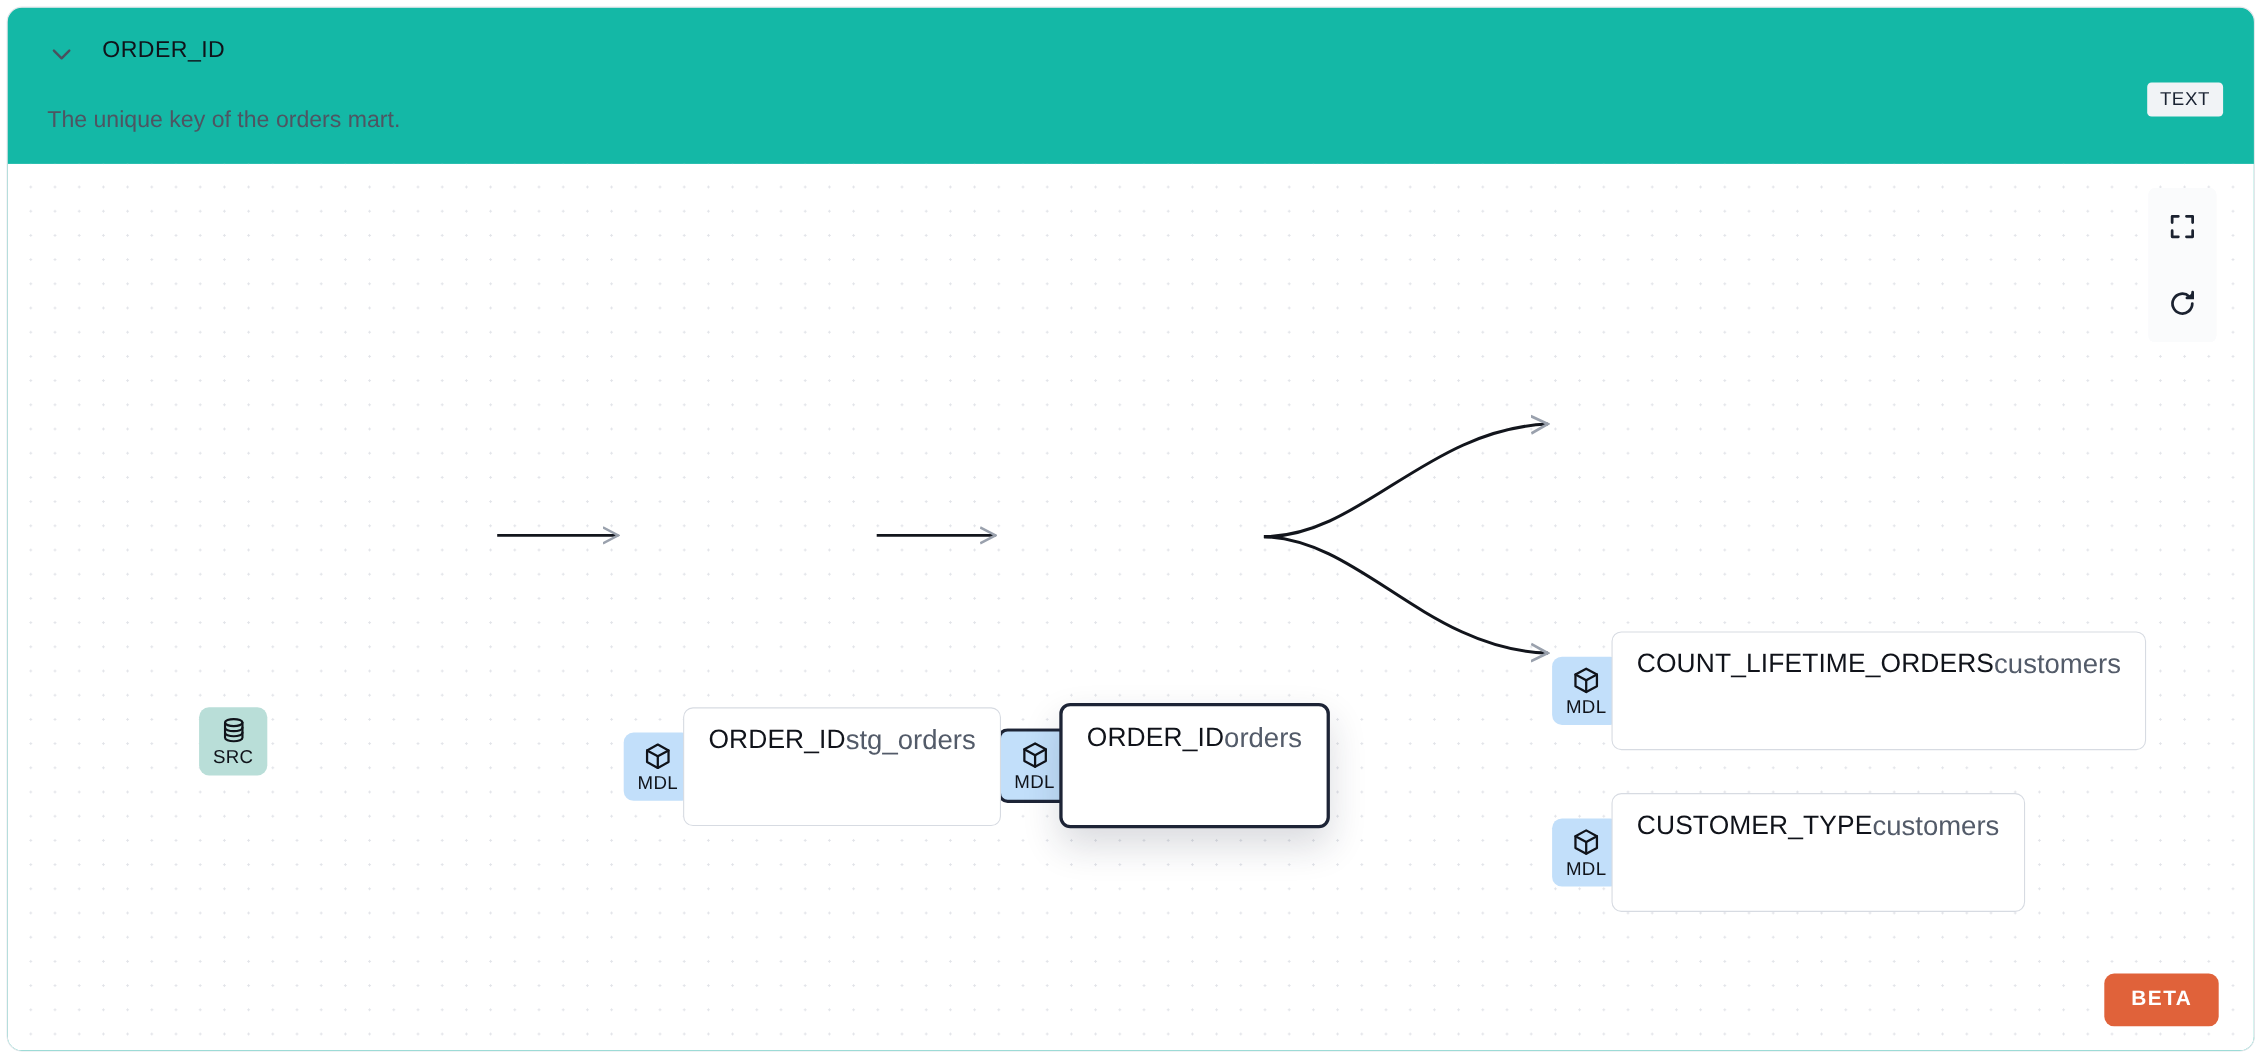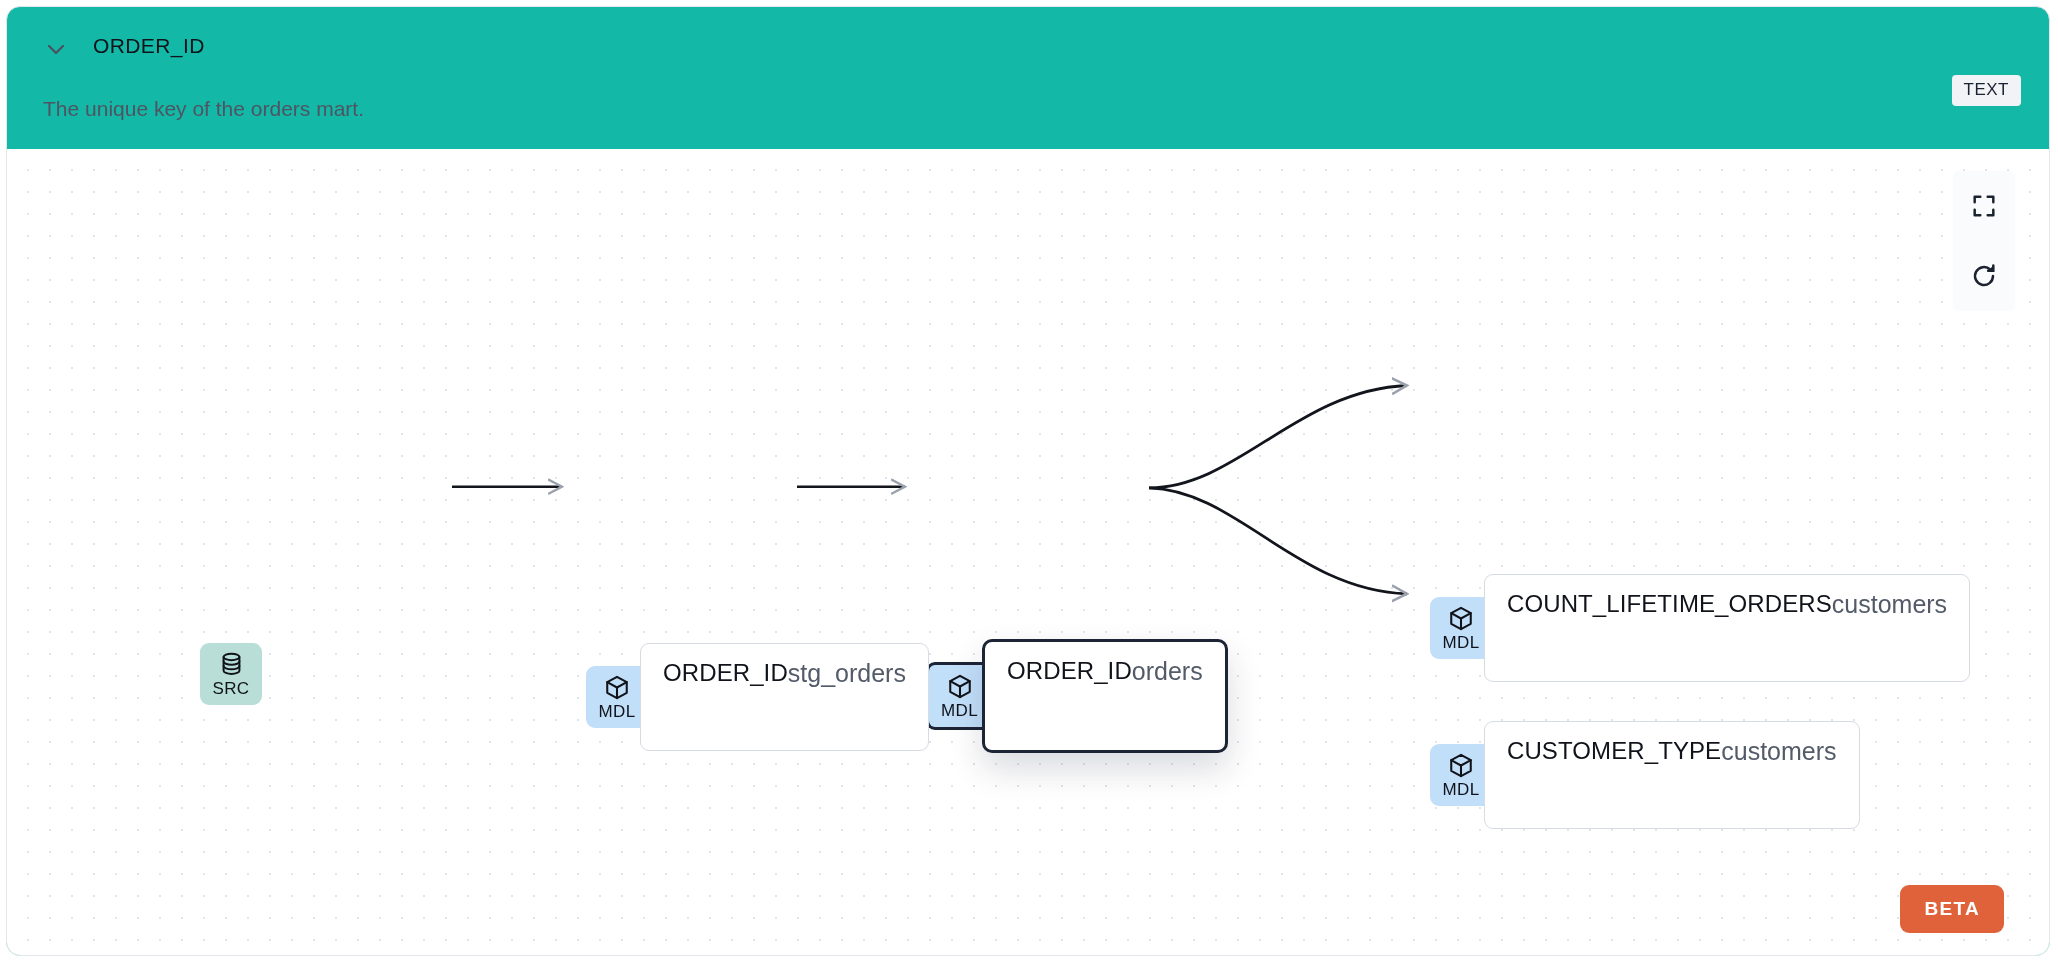--- a/index.html
+++ b/index.html
@@ -153,21 +153,20 @@
     border-radius: 9px;
     display: flex;
     flex-direction: column;
     align-items: center;
     justify-content: center;
     gap: 1px;
     align-self: center;
     height: 62px;
     position: relative;
     z-index: 1;
-    margin-left: 19px;
   }
   .badge.src { background: #b9ded8; }
   .badge.mdl { background: #c2dffa; }
   .badge .bico { height: 28px; display:flex; align-items:center; justify-content:center; }
   .badge .blab {
     font-size: 17px;
     color: #10131a;
     letter-spacing: 0.3px;
     line-height: 19px;
   }
@@ -232,21 +231,21 @@
     align-items: center;
     justify-content: center;
     cursor: pointer;
     background: #fafbfc;
   }
   .ctrl-btn svg { display:block; }
 
   
   .beta {
     position: absolute;
-    right: 45px;
+    right: 32px;
     bottom: 22px;
     background: #e0623a;
     color: #ffffff;
     font-size: 19px;
     font-weight: bold;
     letter-spacing: 1.3px;
     padding: 13px 24px;
     border-radius: 9px;
     cursor: pointer;
     line-height: 22px;

